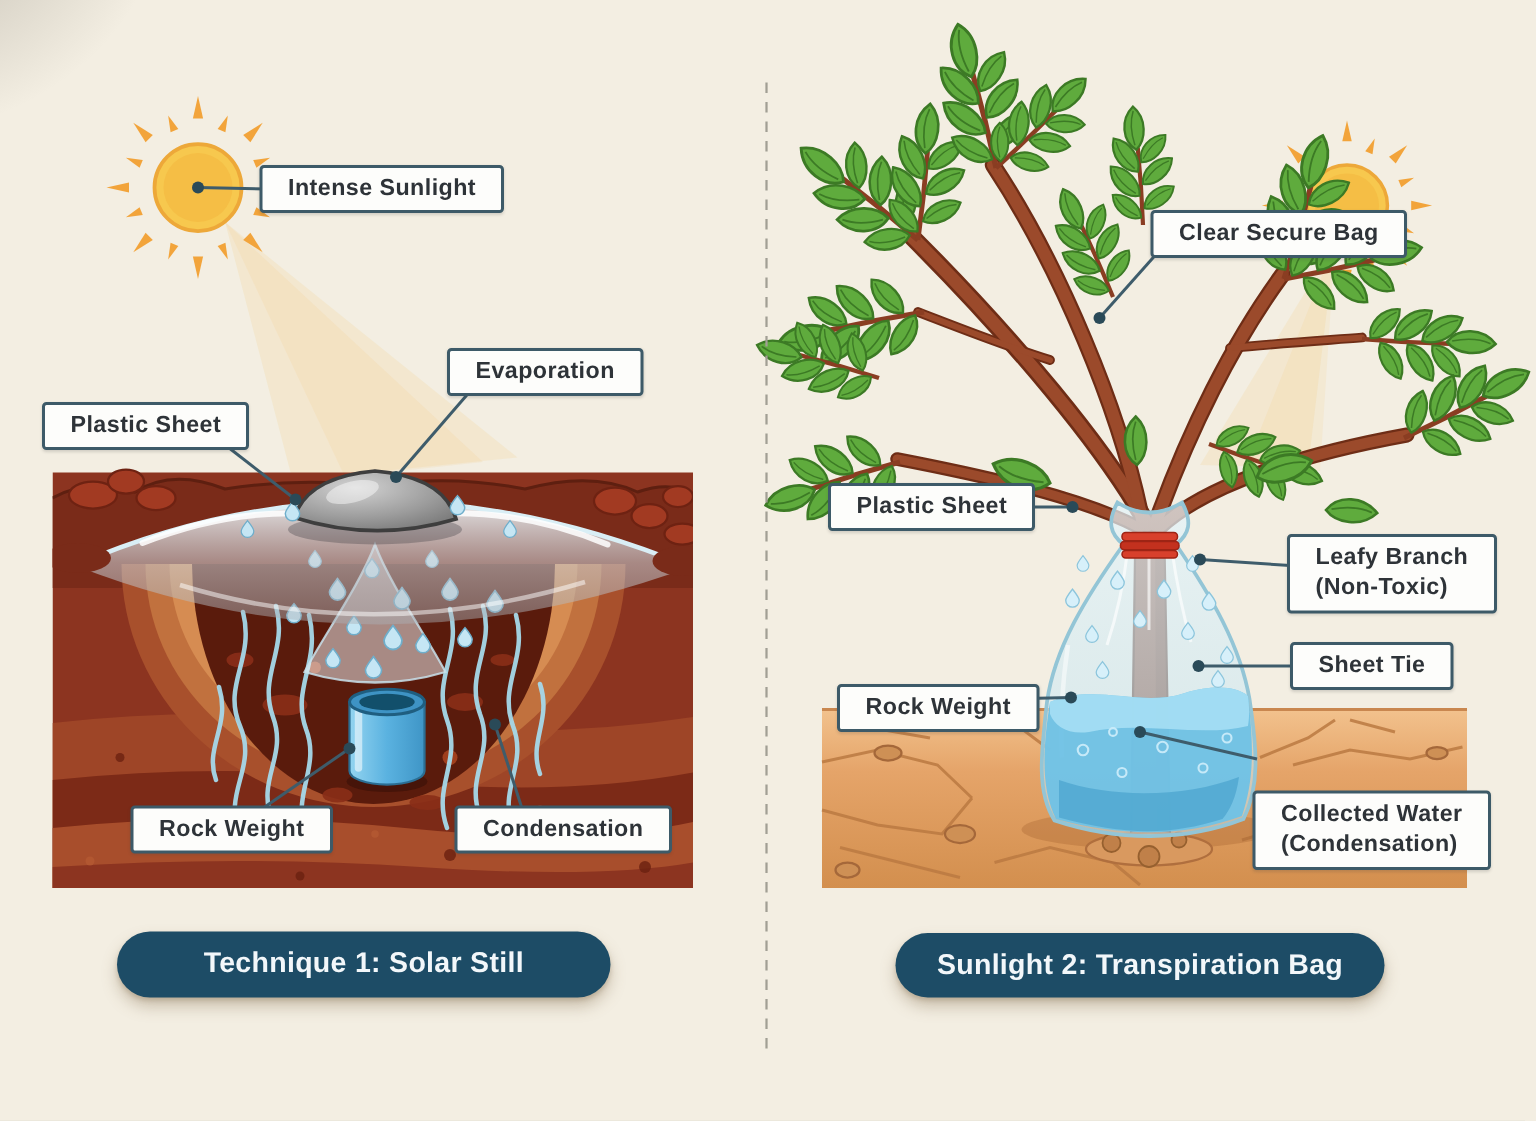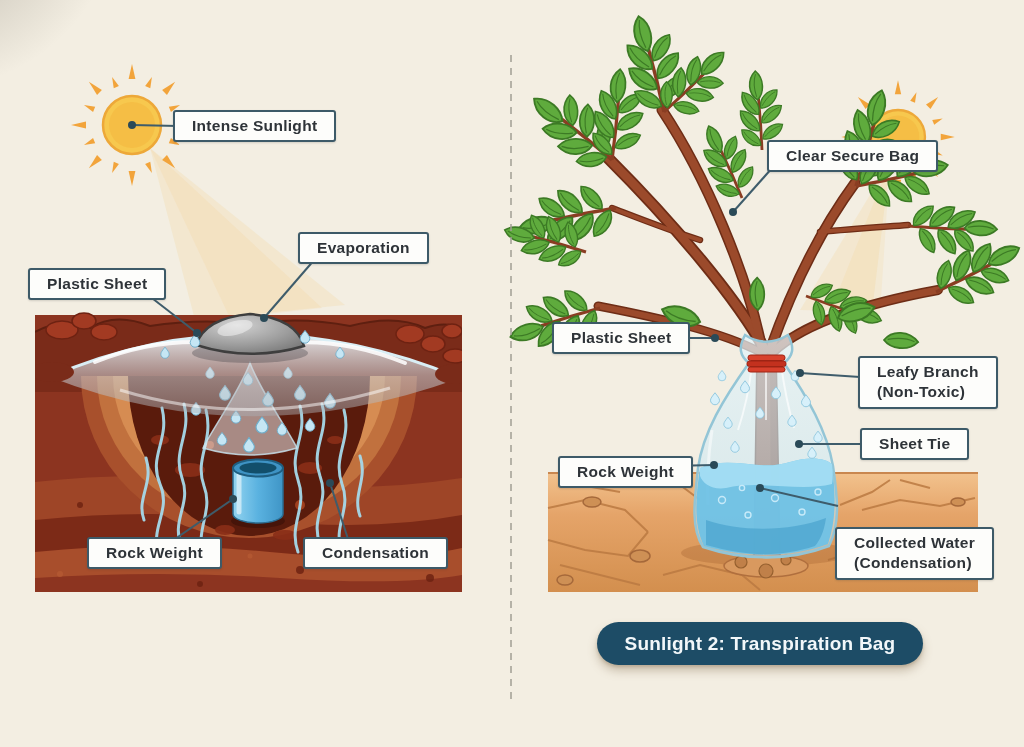--- a/index.html
+++ b/index.html
@@ -418,17 +418,20 @@
   <span>Sheet Tie</span>
 </div>
 <div class="lbl" style="left:558px;top:456px;">
   <span>Rock Weight</span>
 </div>
 <div class="lbl two" style="left:835px;top:494px;margin-top:33px;">
   <span>Collected Water</span>
   <span>(Condensation)</span>
 </div>
 
+<div class="pill" style="left:78px;top:621px;width:329px;height:44px;">
+  <span>Technique 1: Solar Still</span>
+</div>
 <div class="pill" style="left:597px;top:622px;width:326px;height:43px;">
   <span>Sunlight 2: Transpiration Bag</span>
 </div>
 
 </div>
 
 </body></html>

